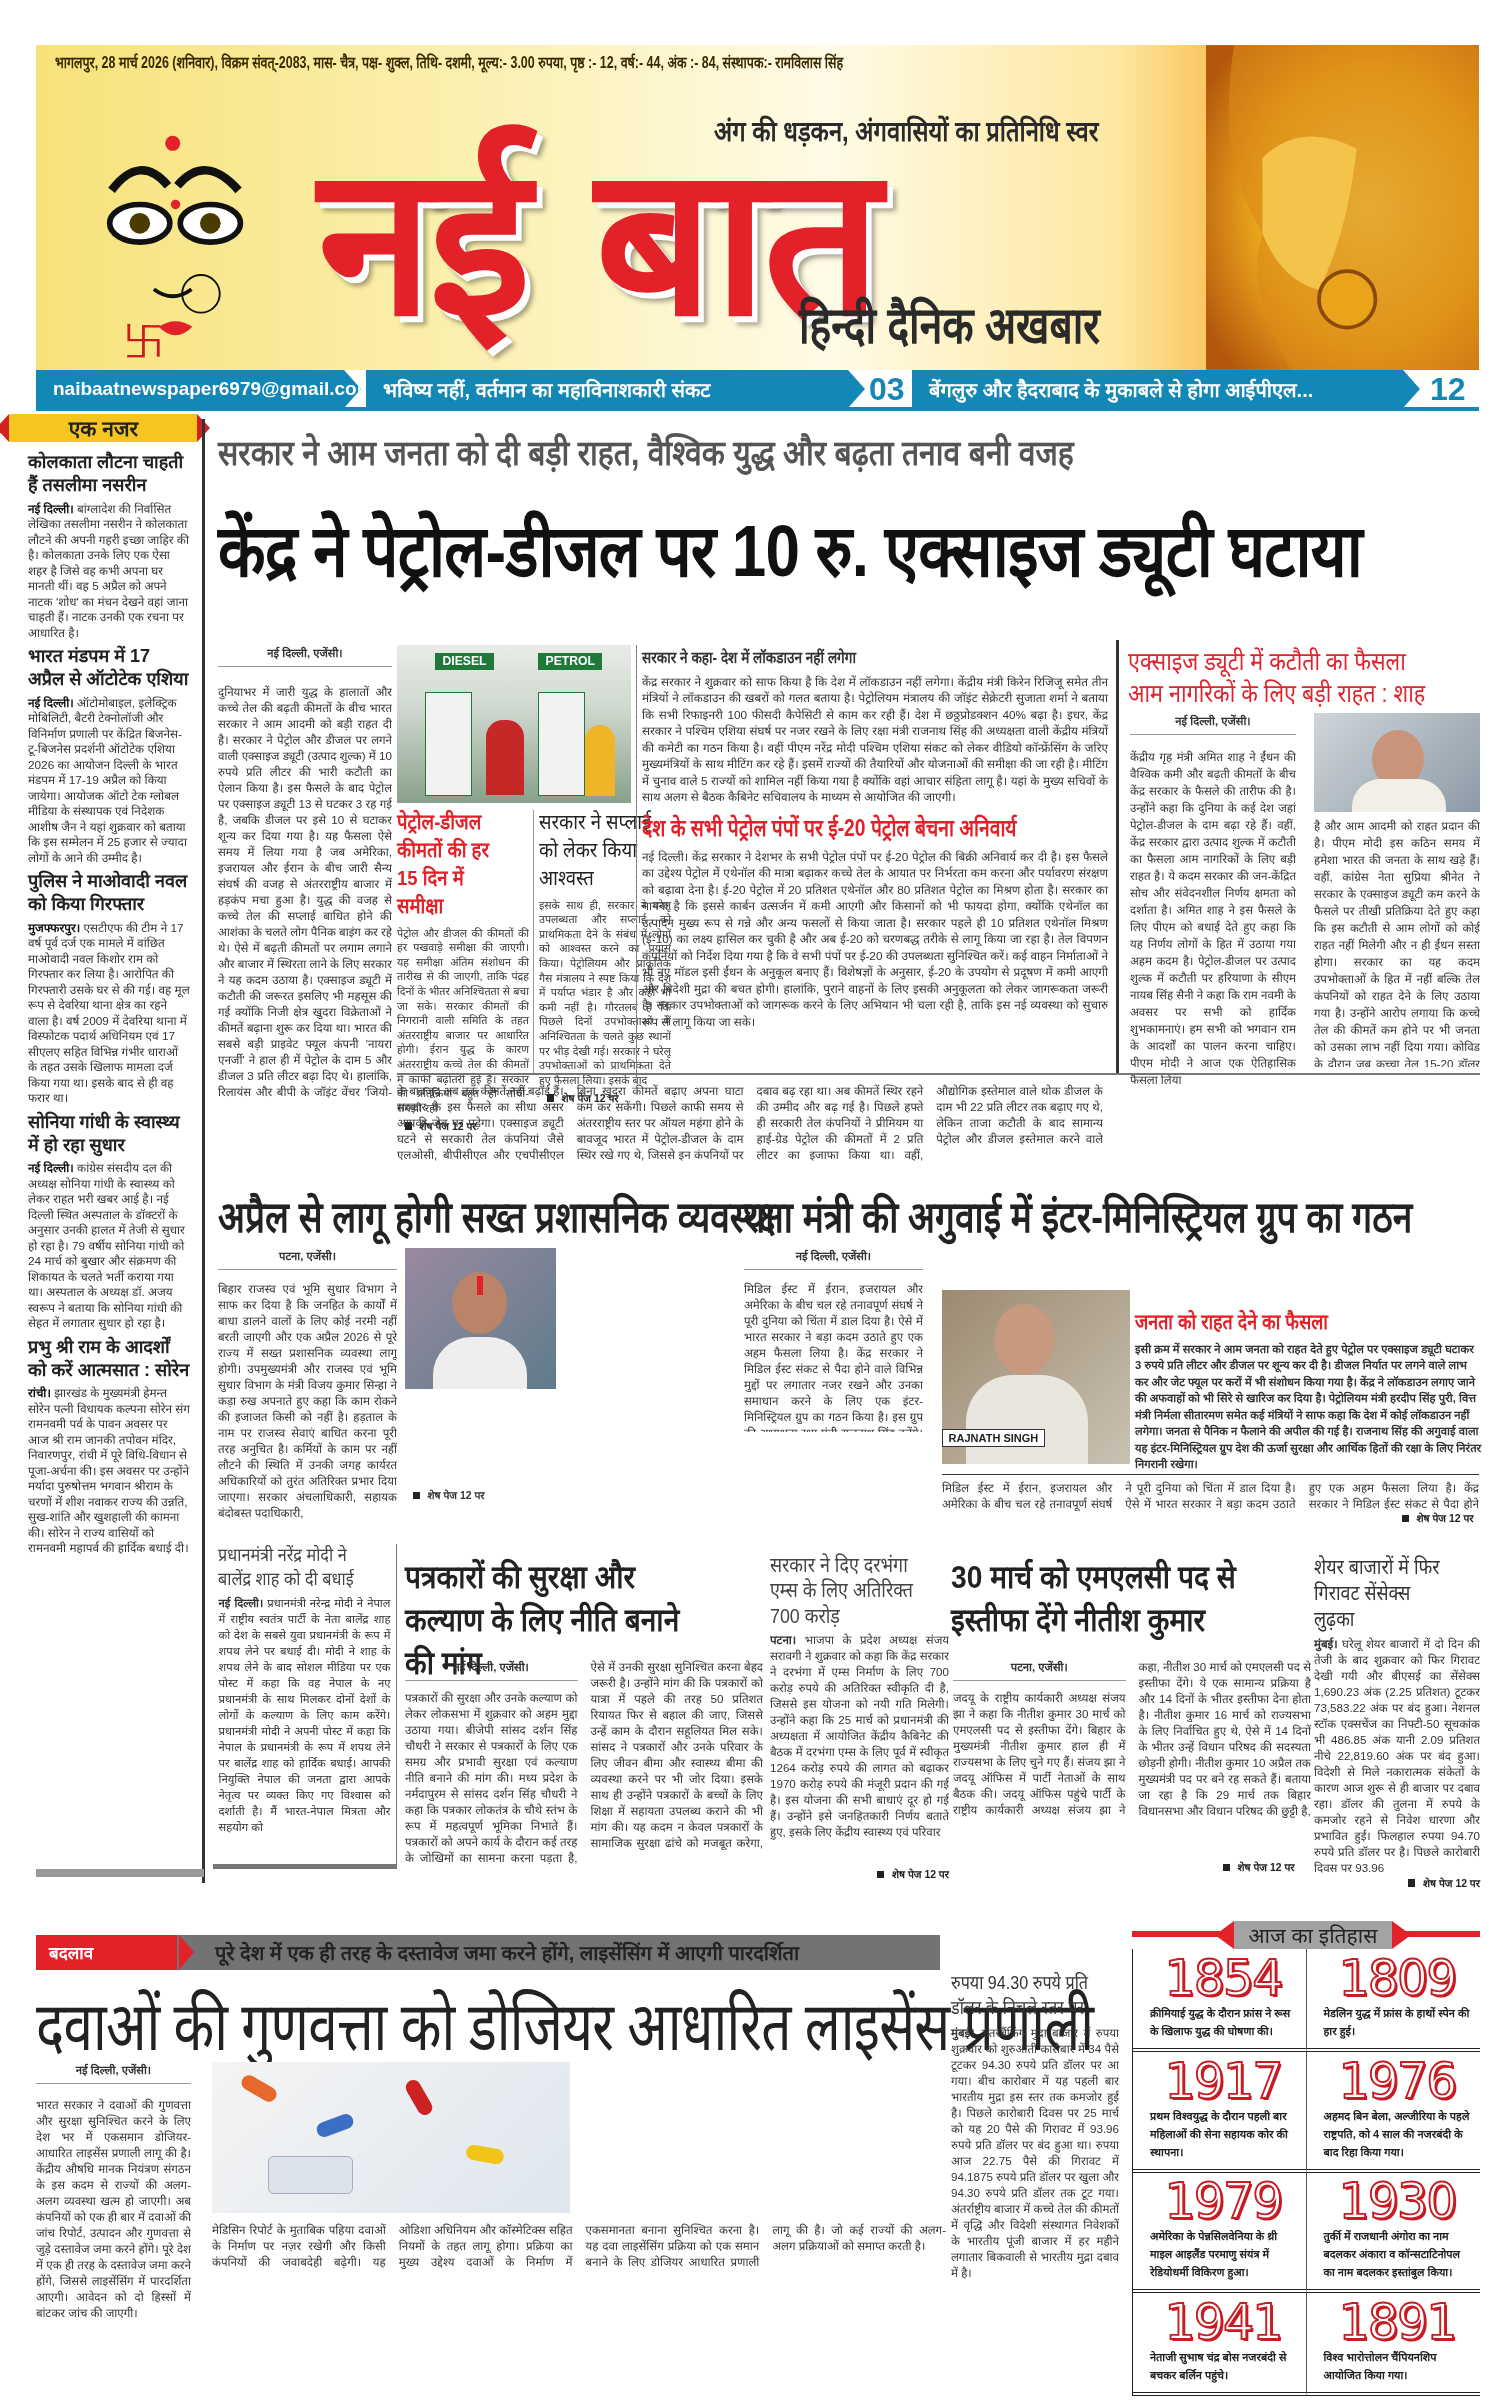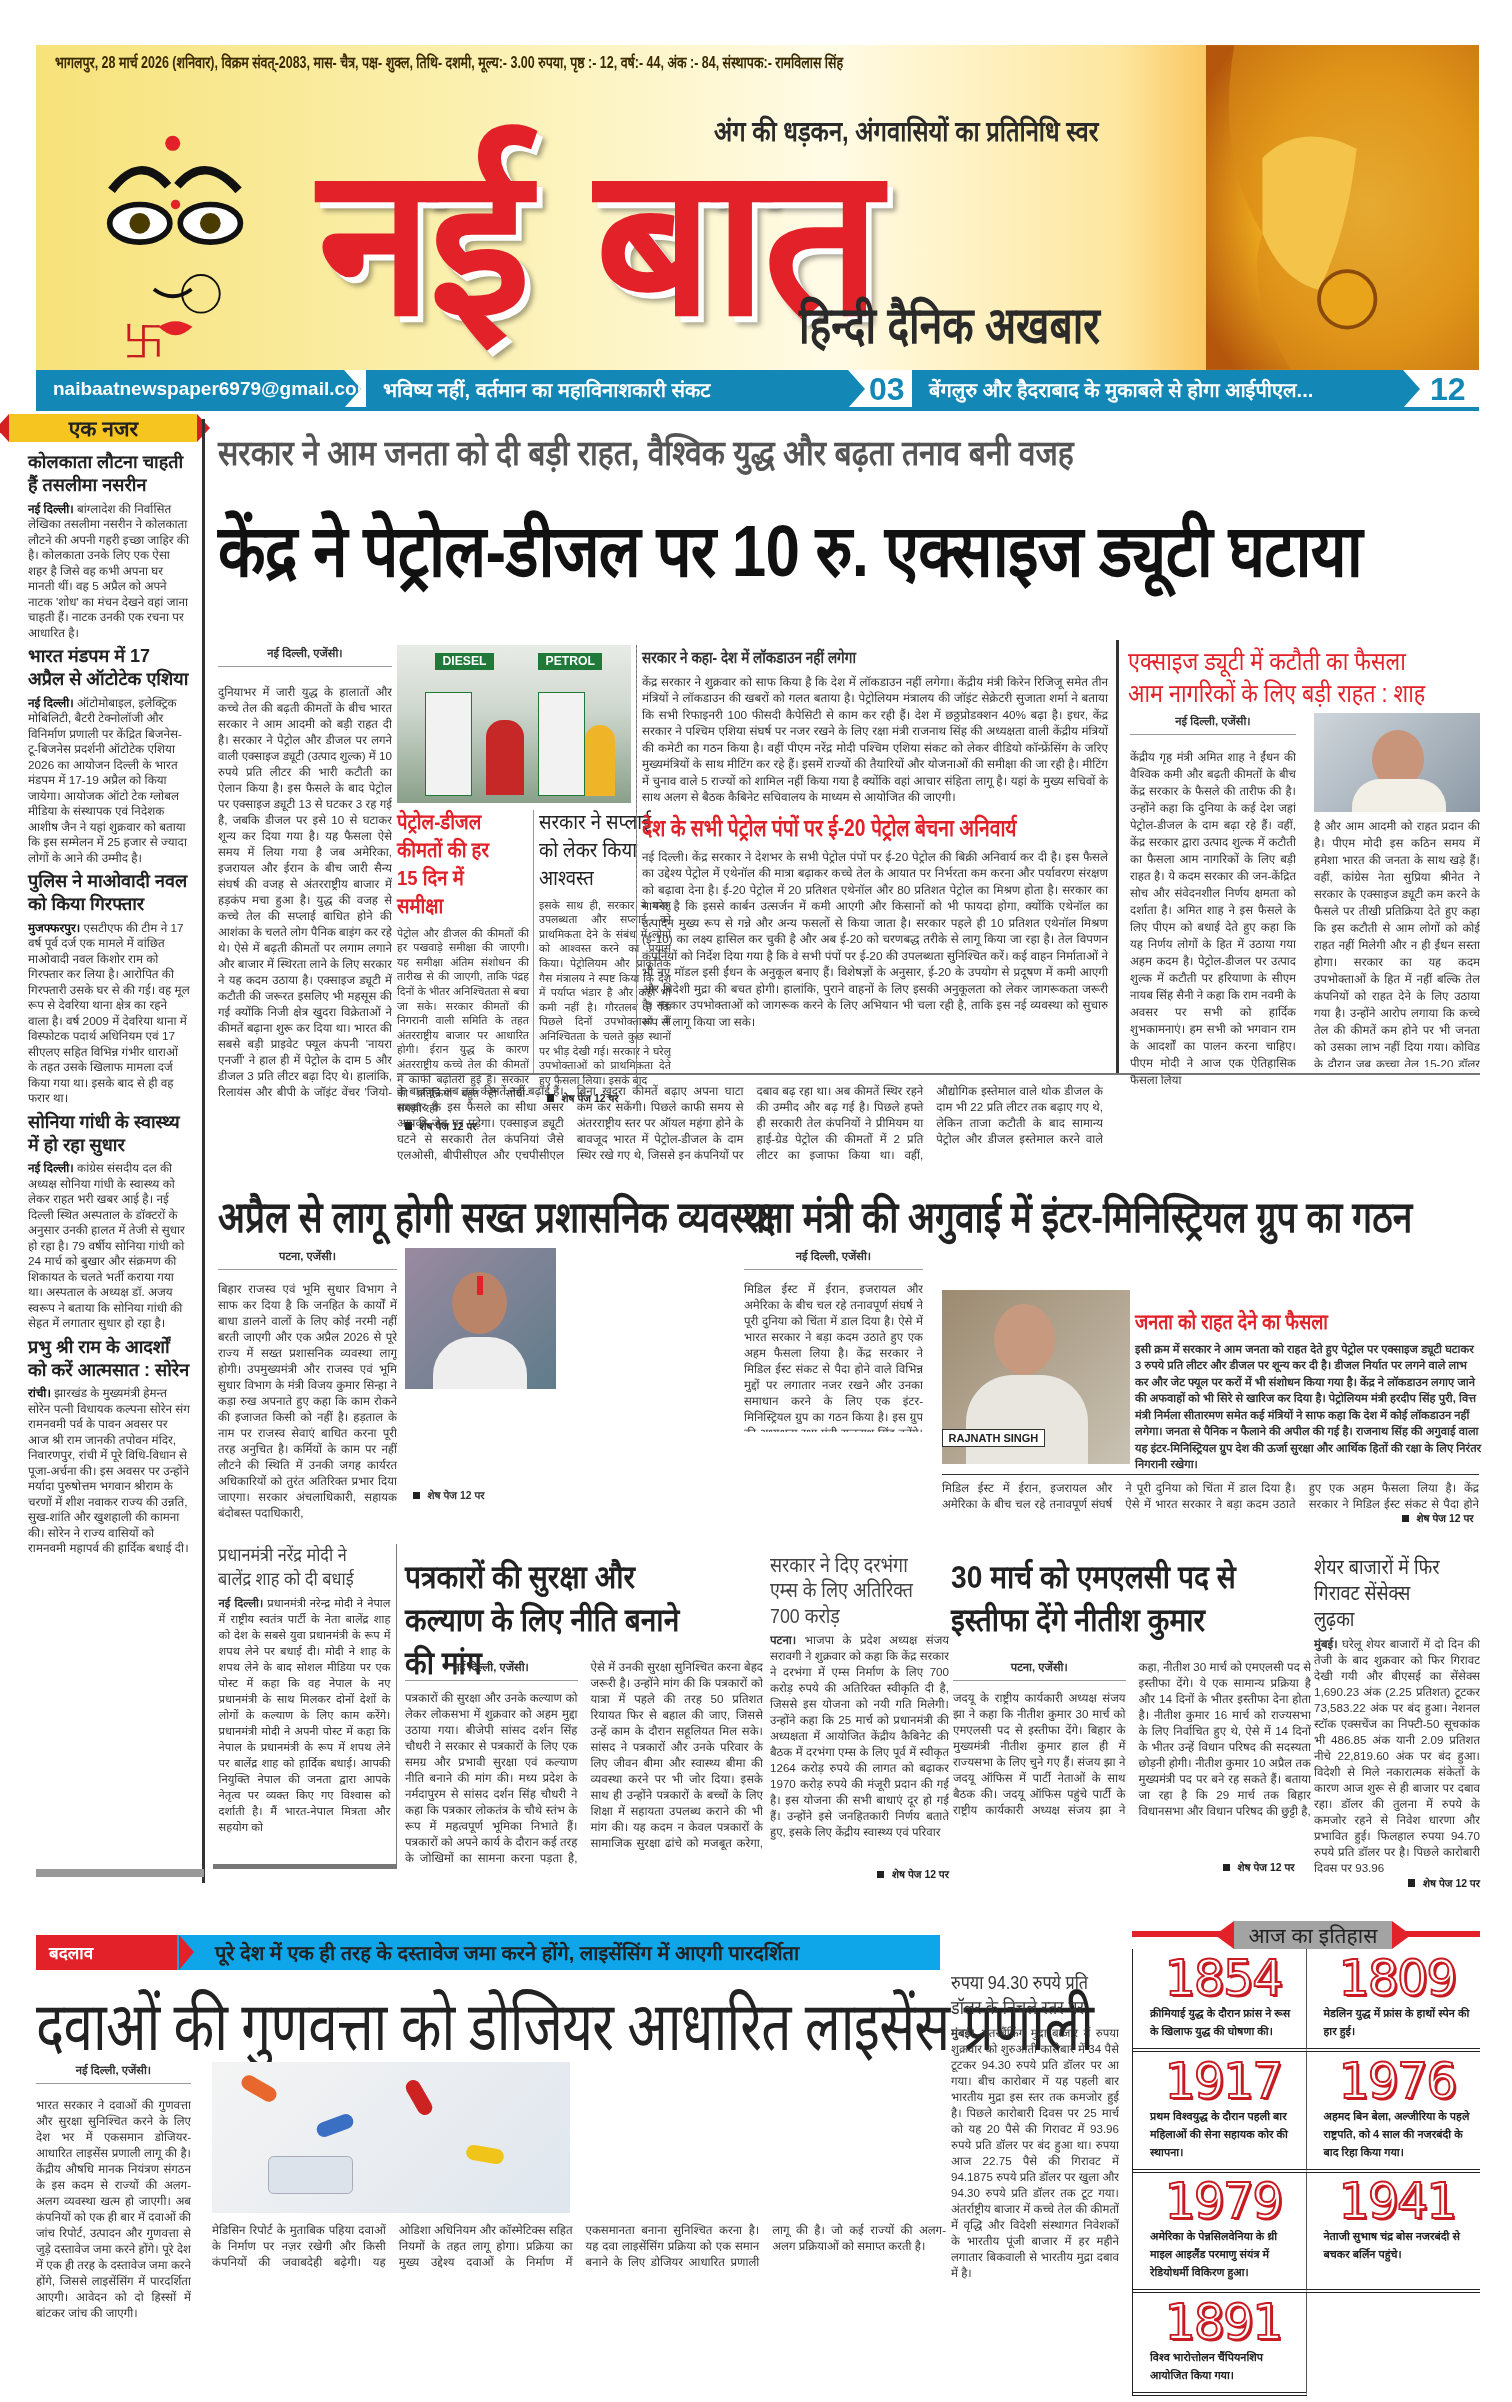--- a/index.html
+++ b/index.html
@@ -28,21 +28,21 @@
 .mainhead{left:218px;top:499px;font-size:72px;font-weight:900;color:#111;transform:scaleX(.86);transform-origin:left;white-space:nowrap;letter-spacing:-0.9px}
 .byline{font-size:11.3px;font-weight:bold;color:#333;border-bottom:0.9px solid #999;padding-bottom:5.6px;text-align:center}
 .txt{font-size:11.6px;line-height:16px;color:#333;text-align:justify}
 .photo{background:#bbb;overflow:hidden}
 .redh{color:#e32129;font-weight:900}
 .darkh{color:#222;font-weight:900}
 .shesh{font-weight:bold;font-size:10.4px}
 .sq{display:inline-block;width:7.5px;height:7.5px;background:#222;margin:0 7.5px}
 .boxed{border:1.9px solid #555}
 .badlav{left:36px;top:1935px;width:141px;height:35px;background:#e32129;color:#fff;font-weight:900;font-size:17px;display:flex;align-items:center;padding-left:13px}
-.badlav-bar{left:177px;top:1935px;width:763px;height:35px;background:#0ea5e9;color:#222;font-weight:900;font-size:20px;display:flex;align-items:center;padding-left:38px}
+.badlav-bar{left:177px;top:1935px;width:763px;height:35px;background:#737373;color:#222;font-weight:900;font-size:20px;display:flex;align-items:center;padding-left:38px}
 .drughead{left:36px;top:1977px;font-size:68px;font-weight:500;color:#222;transform:scaleX(.78);transform-origin:left;white-space:nowrap;letter-spacing:-0.9px}
 .hist-title{left:1234px;top:1921px;width:158px;height:28px;background:#a3a3a3;display:flex;align-items:center;justify-content:center;font-weight:400;font-size:21px;color:#222}
 .hist-line{left:1132px;top:1931px;width:348px;height:5.6px;background:#e32129}
 .hist-grid{left:1132px;top:1949px;width:348px;height:447px;display:grid;grid-template-columns:1fr 1fr;border-left:1.9px solid #222;}
 .hist-cell{border-bottom:4.7px double #222;padding:3.8px 9.4px 3.8px 17px;position:relative}
 .hist-cell:nth-child(odd){border-right:1.9px solid #555}
 .year{font-size:49px;font-weight:400;color:#fff;-webkit-text-stroke:1.9px #c81b22;text-align:center;line-height:51px;font-family:"DejaVu Sans",sans-serif;letter-spacing:-1.9px;text-shadow:1.9px 1.9px 0 #c81b22}
 .ev{font-size:11px;line-height:18px;color:#222;font-weight:bold}
 </style>
 </head>
@@ -276,20 +276,24 @@
     </div>
   <div class="hist-cell">
       <div class="year">1976</div>
       <div class="ev">अहमद बिन बेला, अल्जीरिया के पहले राष्ट्रपति, को 4 साल की नजरबंदी के बाद रिहा किया गया।</div>
     </div>
   <div class="hist-cell">
       <div class="year">1979</div>
       <div class="ev">अमेरिका के पेन्नसिलवेनिया के थ्री माइल आइलैंड परमाणु संयंत्र में रेडियोधर्मी विकिरण हुआ।</div>
     </div>
   <div class="hist-cell">
+      <div class="year">1930</div>
+      <div class="ev">तुर्की में राजधानी अंगोरा का नाम बदलकर अंकारा व कॉन्सटाटिनोपल का नाम बदलकर इस्तांबुल किया।</div>
+    </div>
+  <div class="hist-cell">
       <div class="year">1941</div>
       <div class="ev">नेताजी सुभाष चंद्र बोस नजरबंदी से बचकर बर्लिन पहुंचे।</div>
     </div>
   <div class="hist-cell">
       <div class="year">1891</div>
       <div class="ev">विश्व भारोत्तोलन चैंपियनशिप आयोजित किया गया।</div>
     </div>
 </div>
 
 

